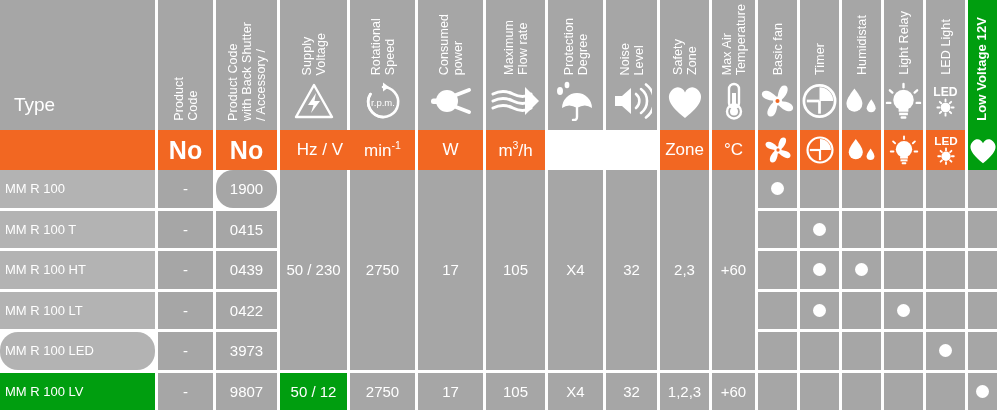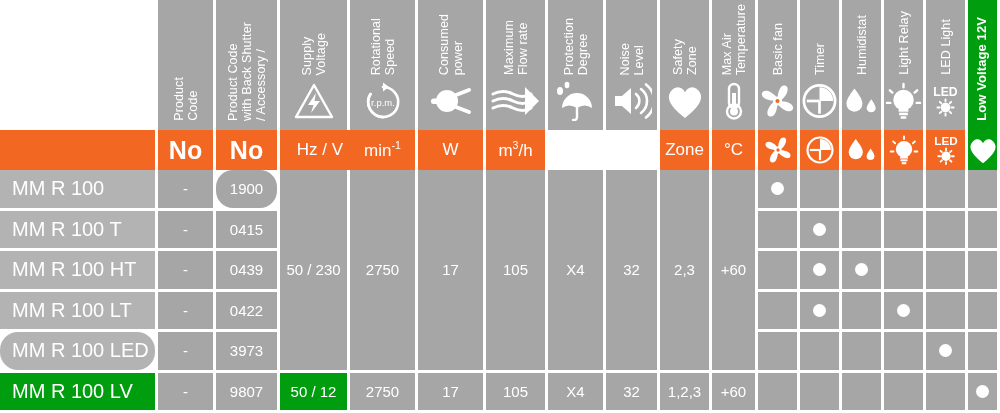--- a/index.html
+++ b/index.html
@@ -63,36 +63,39 @@
   
   .unit { font-size:17px; color:#ffffff; }
   .unit.big { font-size:25px; font-weight:bold; }
   .unit sup { font-size:.62em; vertical-align:super; }
   .unit-icon { display:flex; align-items:center; justify-content:center; }
 
   
   .dcell { font-size:15px; color:#ffffff; }
   .typecell {
     justify-content:flex-start;
-    padding-left:12px;
-    font-size:20px;
+    padding-left:5px;
+    font-size:13px;
     color:#ffffff;
   }
   .dash { font-size:15px; color:#ffffff; }
 
   .dot {
     width:13px; height:13px;
     border-radius:50%;
     background:#ffffff;
   }
 </style>
 </head>
 <body>
 
 <div id="sheet">
+    <div class="cell typehdr" style="left: 0px; top: 0px; width: 155px; height: 130px;">
+      <span>Type</span>
+    </div>
     <div class="cell hcell " style="left: 158px; top: 0px; width: 55px; height: 130px;">
       <div class="vlabel">Product
 Code</div>
       <div class="hicon" style="height: 0px;"></div>
     </div>
     <div class="cell hcell " style="left: 216px; top: 0px; width: 61px; height: 130px;">
       <div class="vlabel">Product Code
 with Back Shutter
 / Accessory /</div>
       <div class="hicon" style="height: 0px;"></div>

